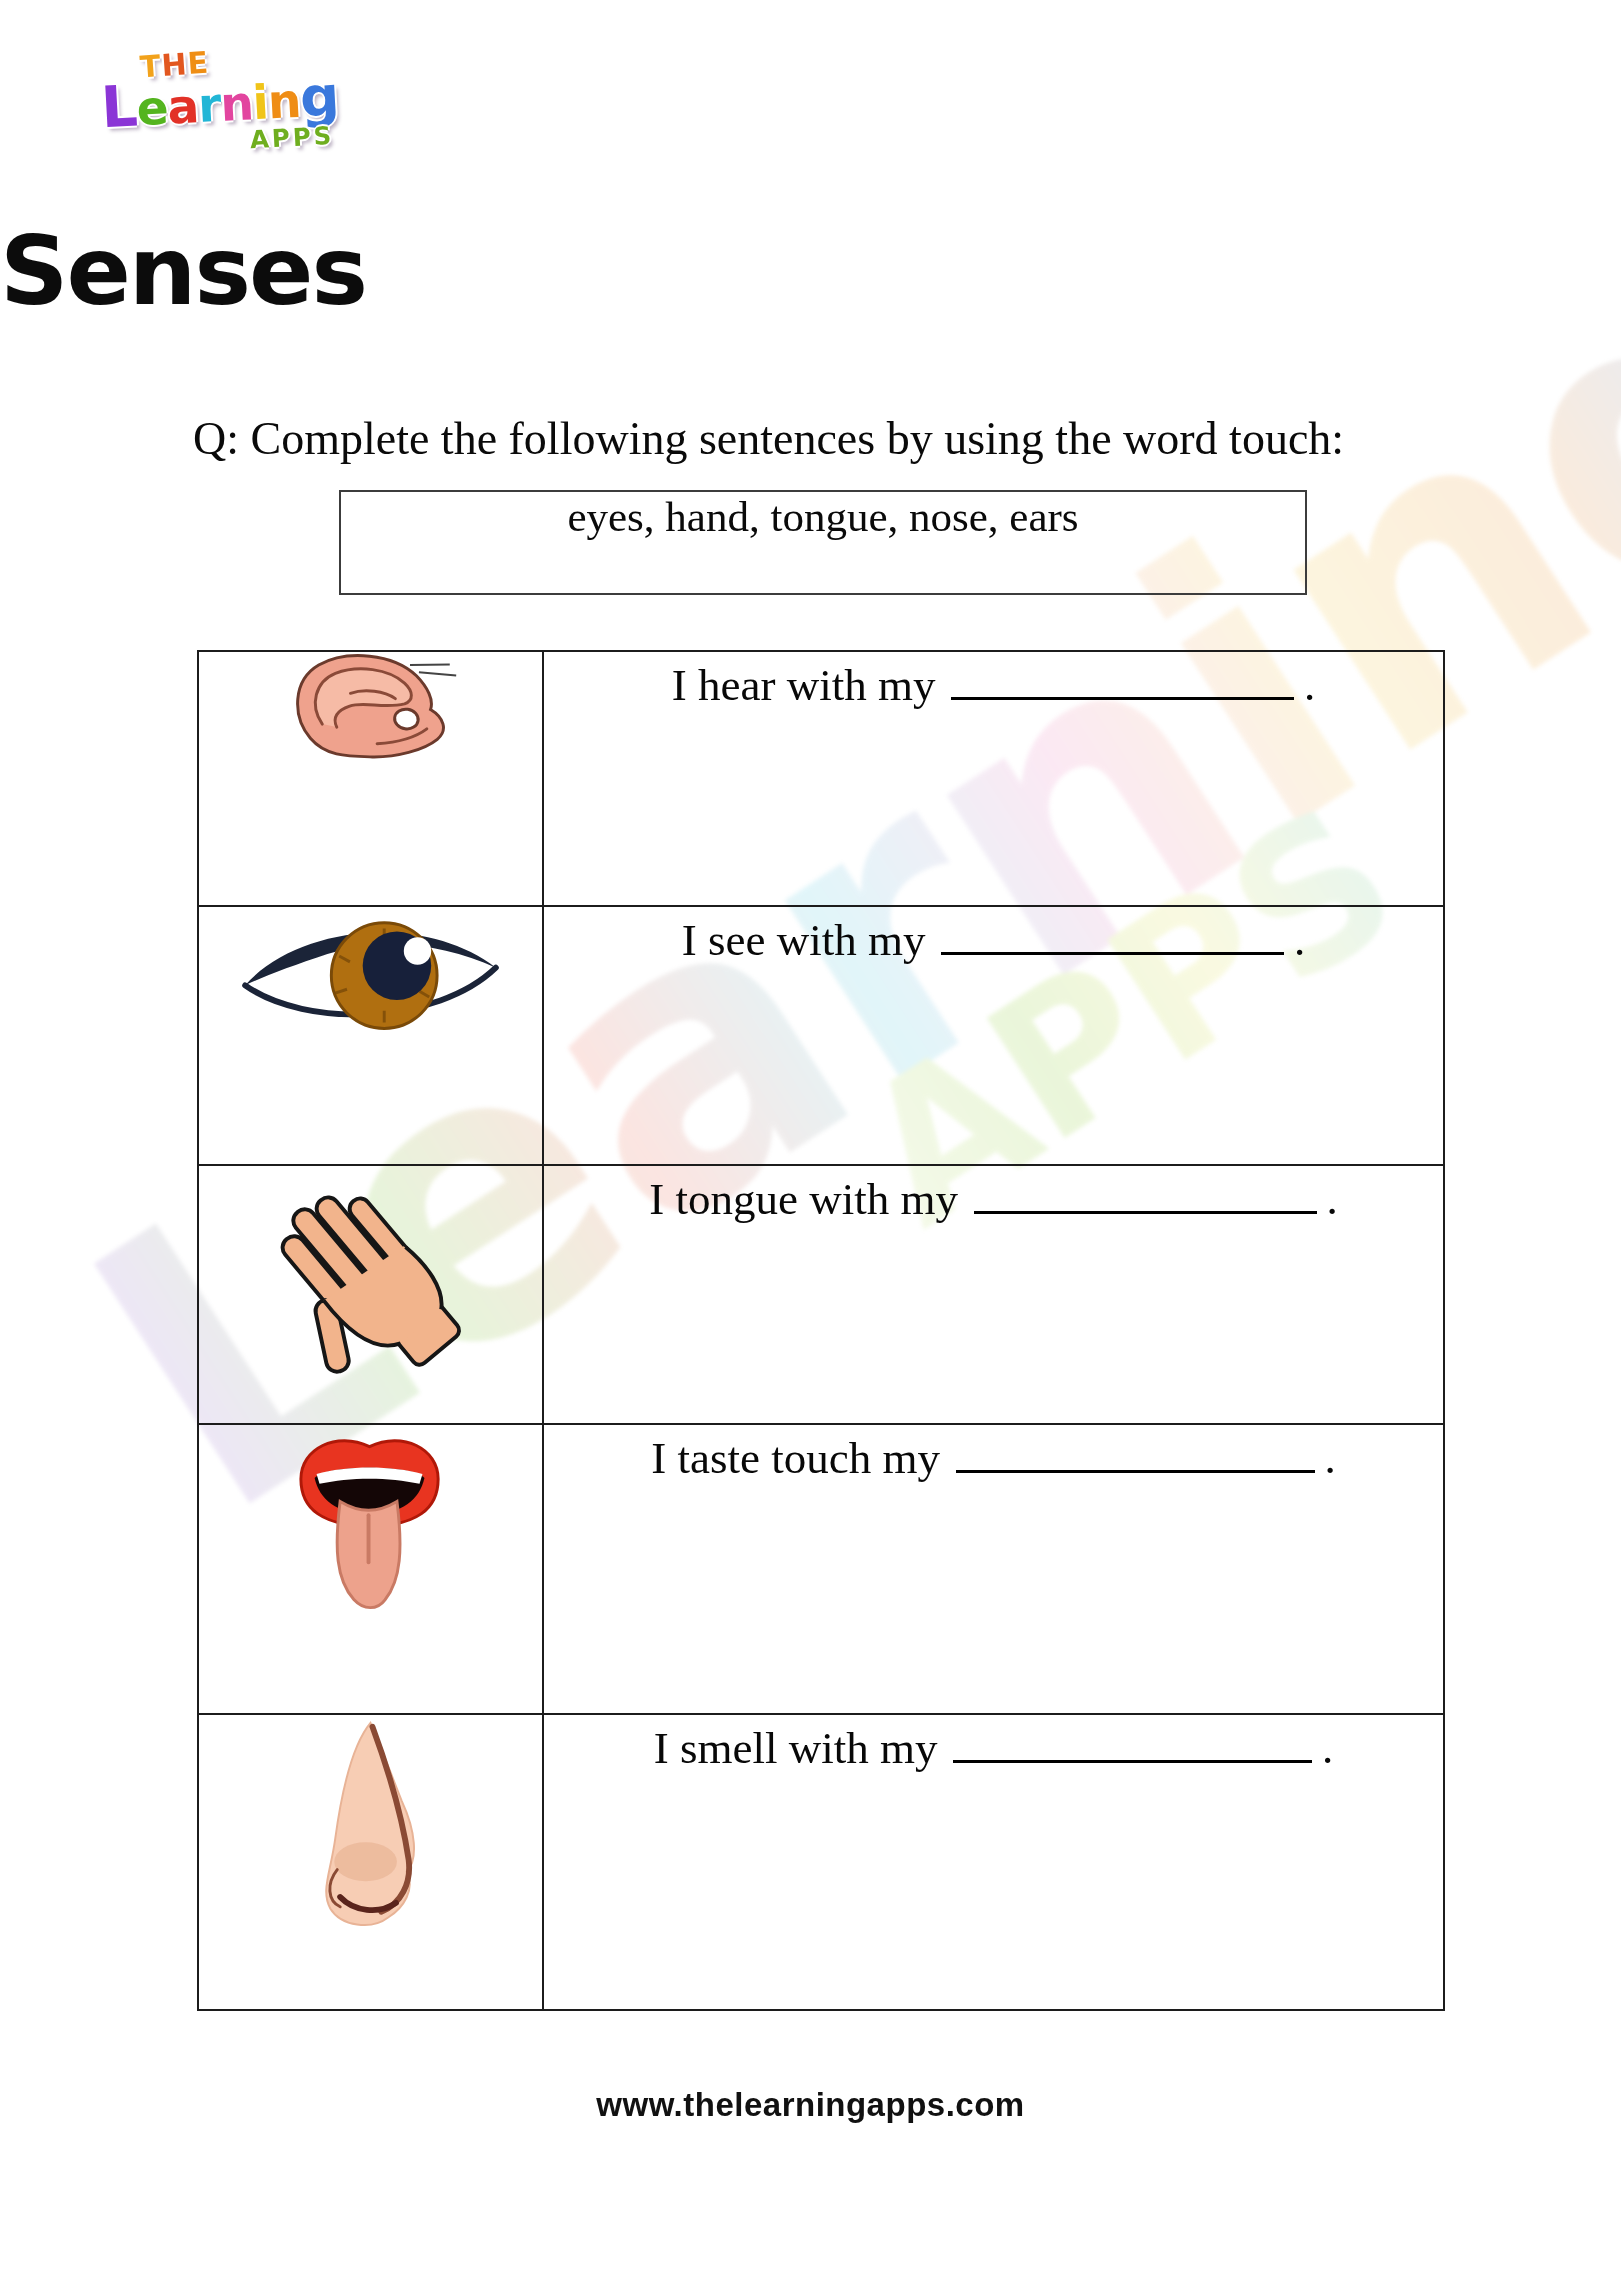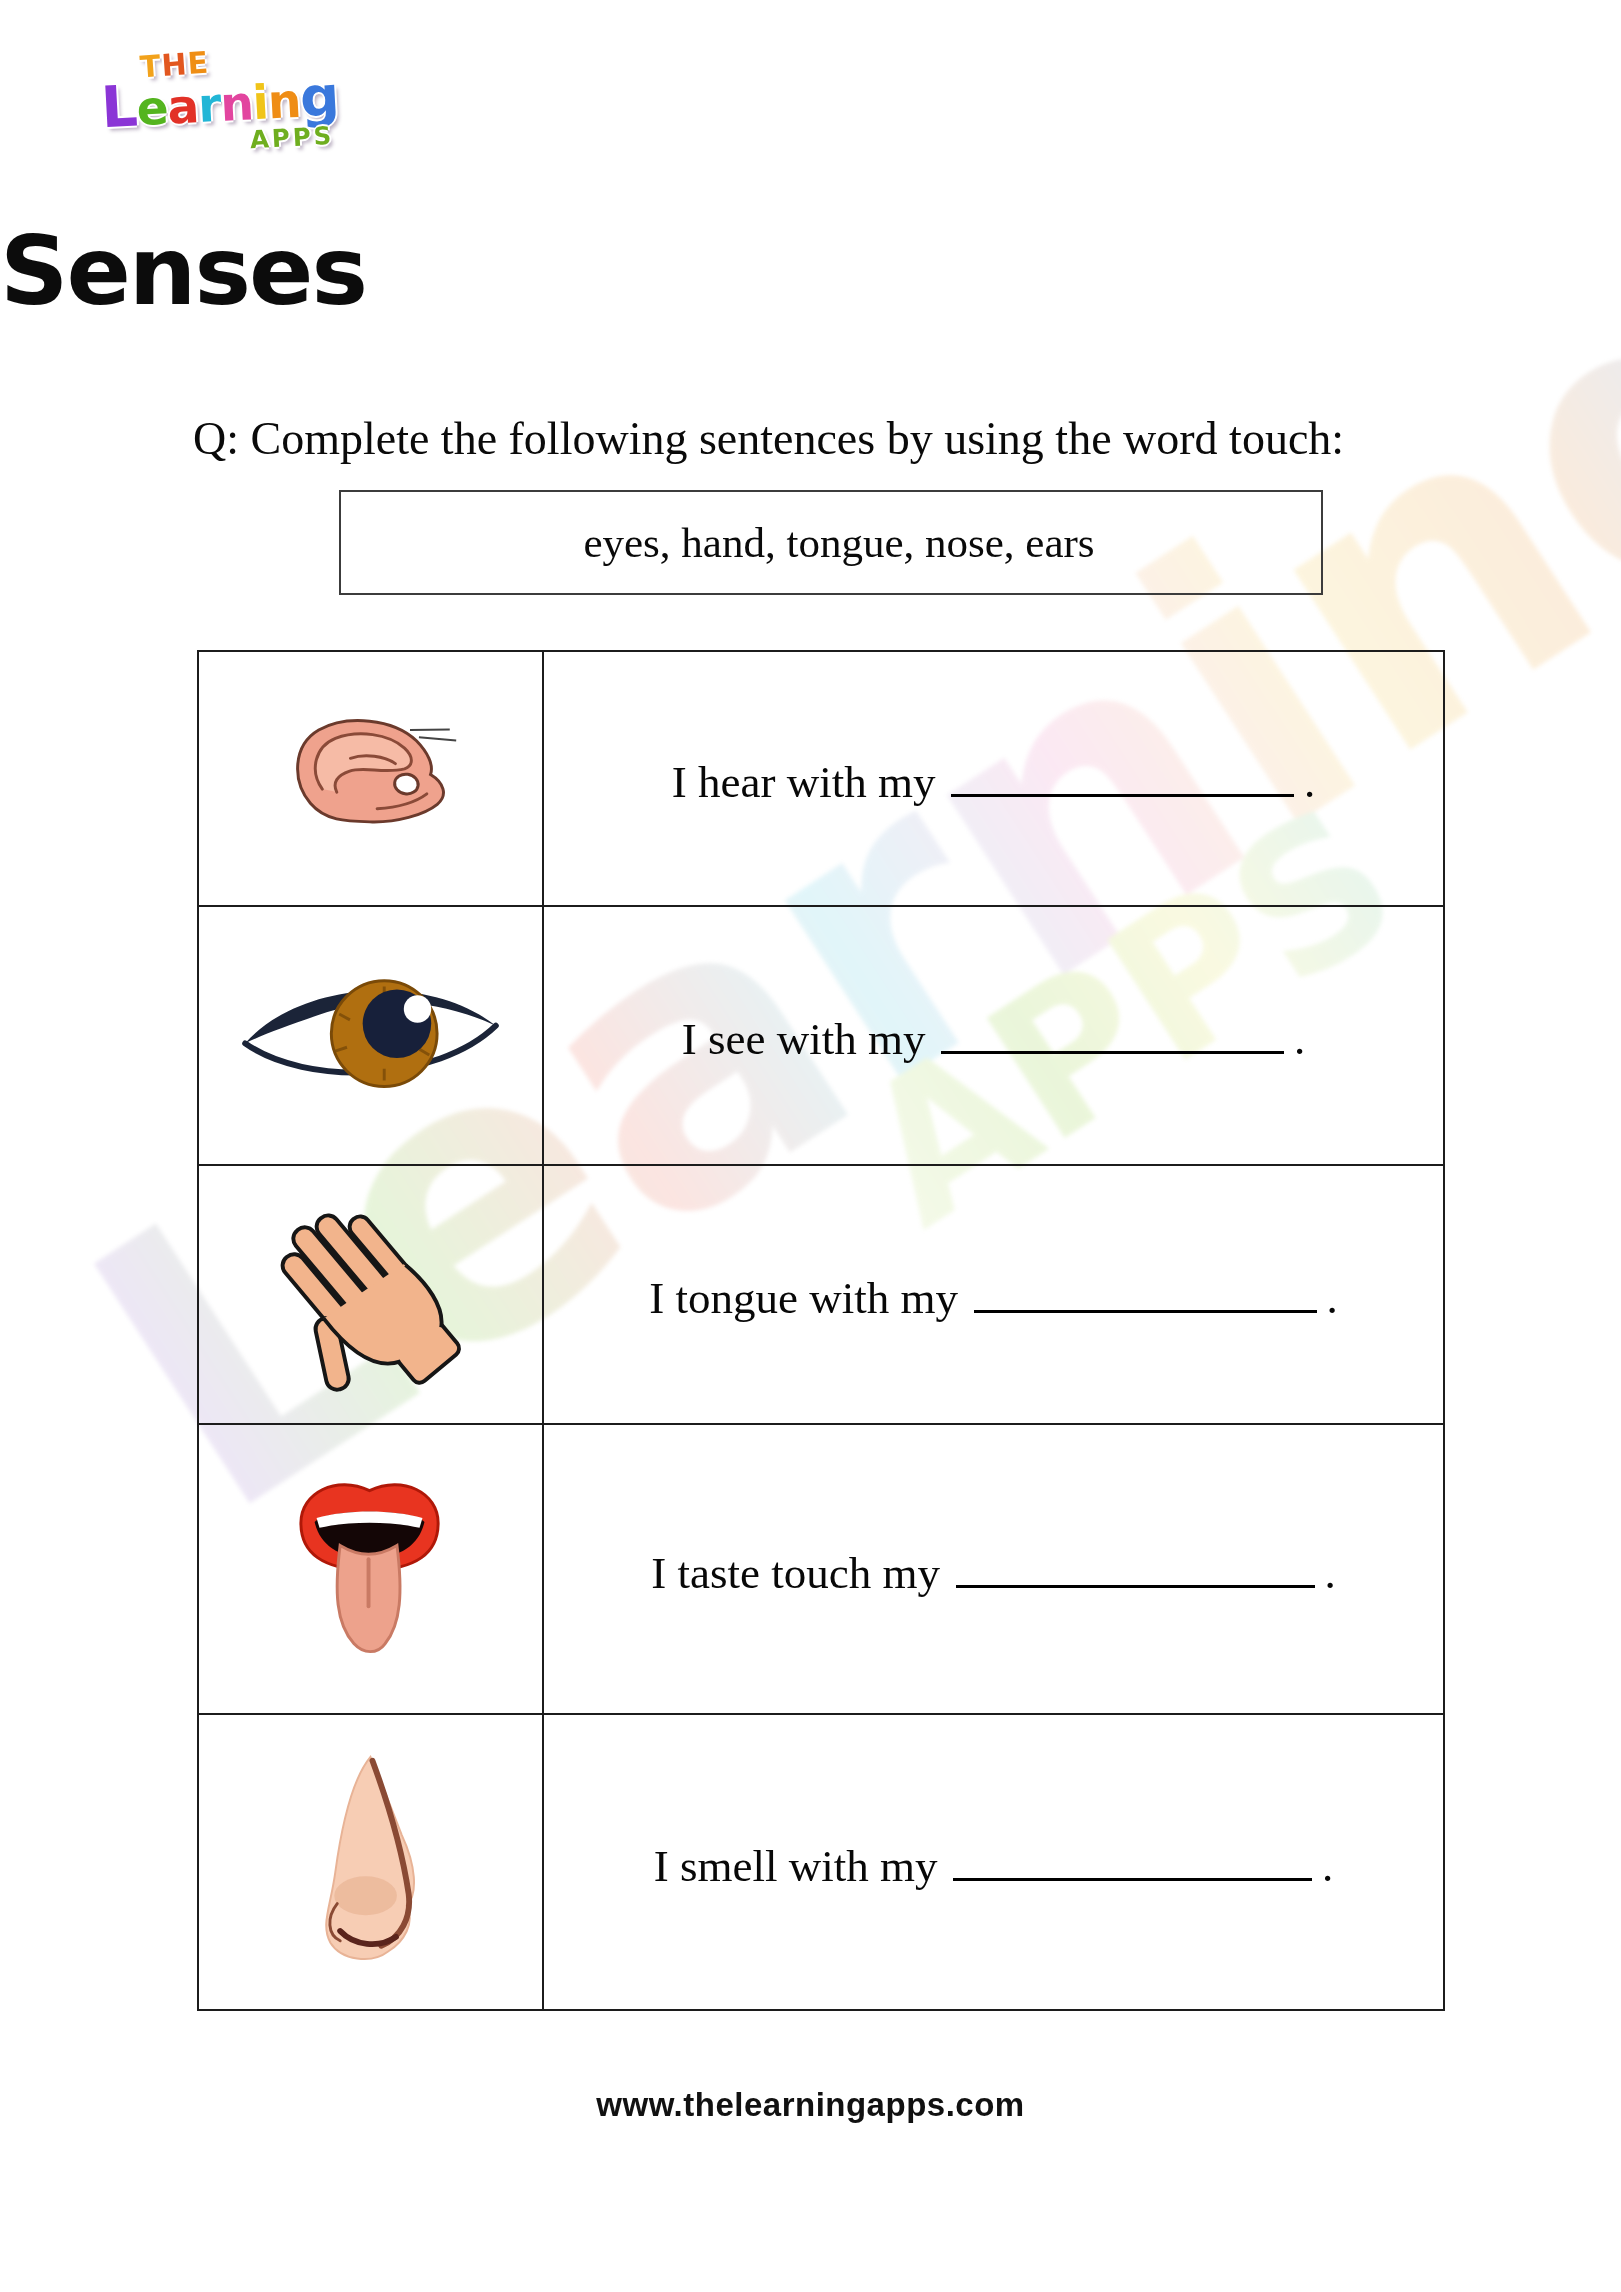--- a/index.html
+++ b/index.html
@@ -33,22 +33,22 @@
 
   
   .title{
     position:absolute; left:0; top:216px; width:100%; text-align:left;
     font-family:"DejaVu Sans", sans-serif; font-weight:bold; font-size:95px;
     letter-spacing:-2px; color:#0c0c0c; z-index:3;
   }
   .question{position:absolute; left:193px; top:412px; font-size:46px; z-index:3; white-space:nowrap;}
   .wordbank{
     position:absolute; left:339px; top:490px; width:964px; height:101px;
-    border:2px solid #3c3c3c; display:flex; align-items:center; justify-content:center;
-    background:transparent; z-index:3;padding-left:16px;
+    border:2px solid #3c3c3c; display:flex; justify-content:center;
+    background:transparent; z-index:3;
   }
   .wordbank-text{font-size:43px;}
 
   
   .watermark{
     position:absolute; left:59px; top:823px; width:1470px; text-align:center;
     transform:rotate(-33deg); z-index:1; opacity:.22; filter:blur(2px);
     pointer-events:none;
   }
   .wm-word{
@@ -64,21 +64,21 @@
   }
 
   
   .sense-table{
     position:absolute; left:197px; top:650px; width:1248px; height:1361px;
     border:2.9px solid #1c1c1c; box-sizing:border-box;
     display:grid; grid-template-columns:345px 1fr;
     grid-template-rows:255px 259px 259px 290px 1fr;
     z-index:2;
   }
-  .cell{border-bottom:2px solid #1c1c1c; display:flex; align-items:center; justify-content:center; overflow:hidden;}
+  .cell{border-bottom:2px solid #1c1c1c; display:flex; align-items:flex-start; justify-content:center; overflow:hidden;}
   .cell.img-cell{border-right:2px solid #1c1c1c;}
   .cell.last{border-bottom:none;}
   .sentence{font-size:45px; white-space:nowrap; color:#080808;}
   .blank{display:inline-block; height:1.0em; border-bottom:3.9px solid #000; margin:0 9.8px 0 15.7px; vertical-align:baseline;}
   .blank.w350{width:343px;}
   .blank.w366{width:359px;}
 
   
   .footer{
     position:absolute; left:0; top:2086px; width:100%; text-align:center;

